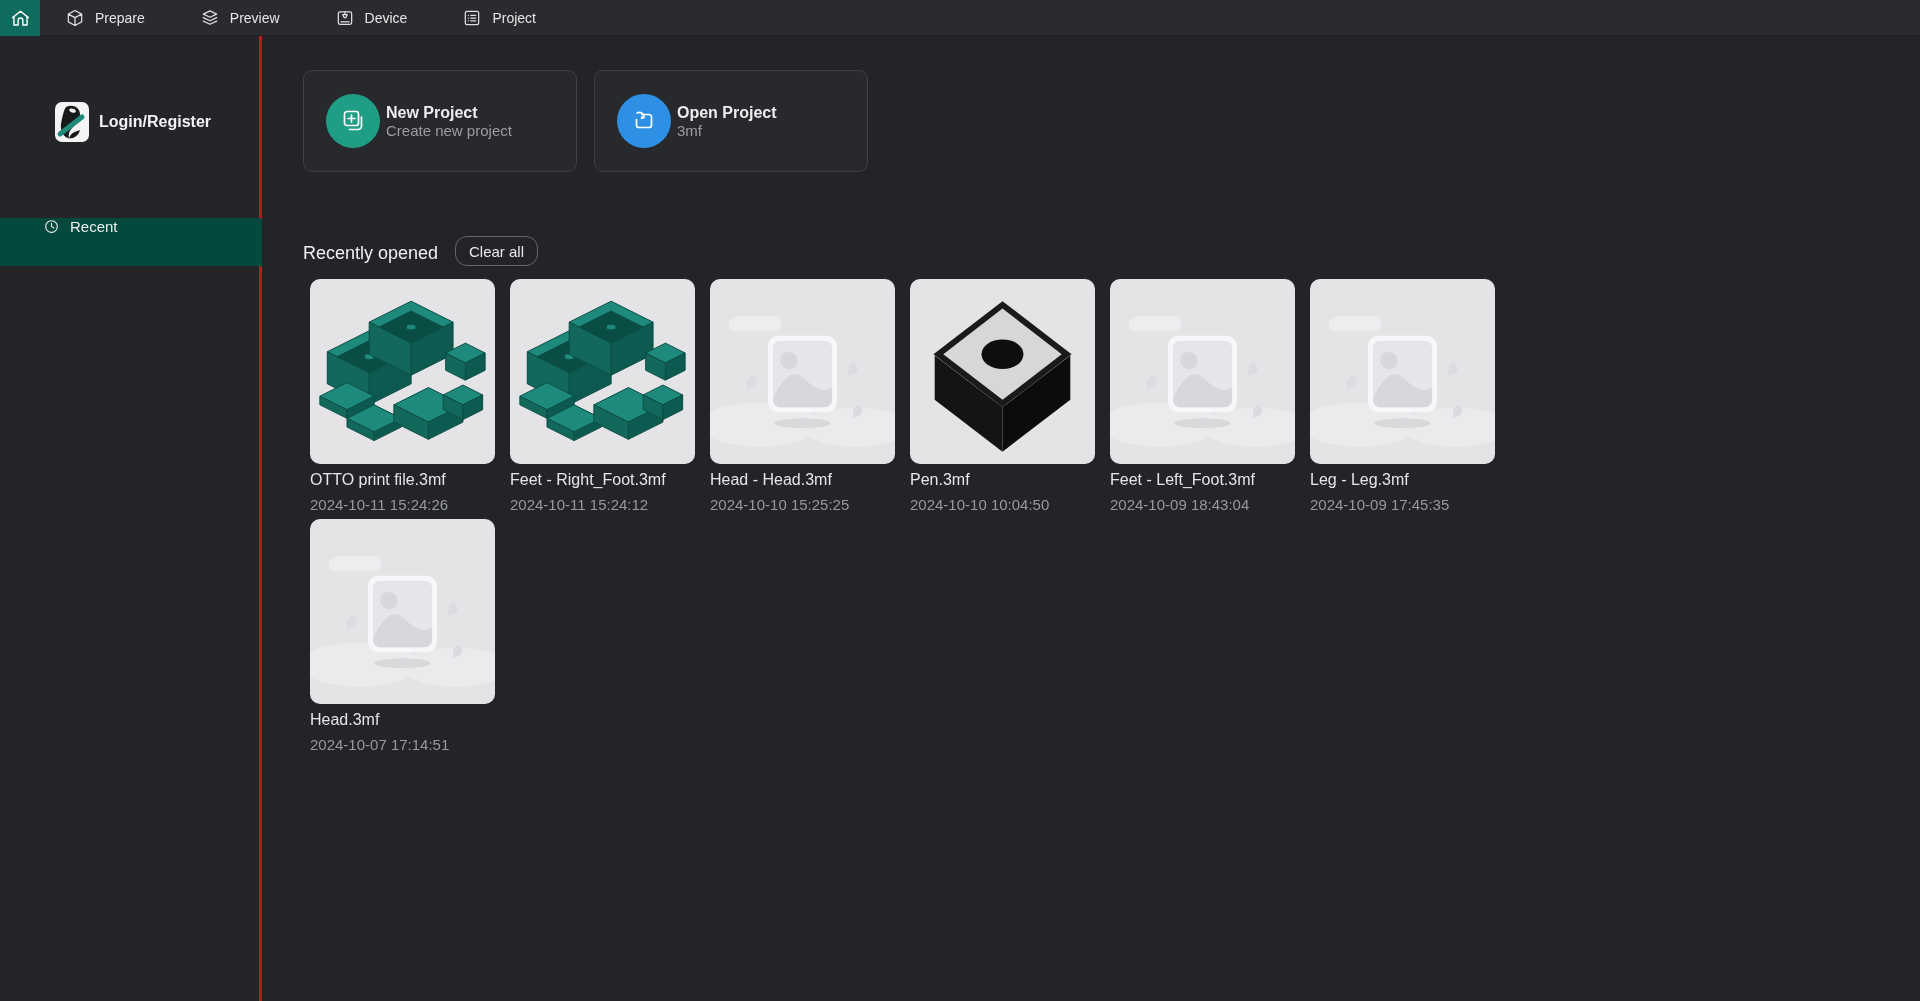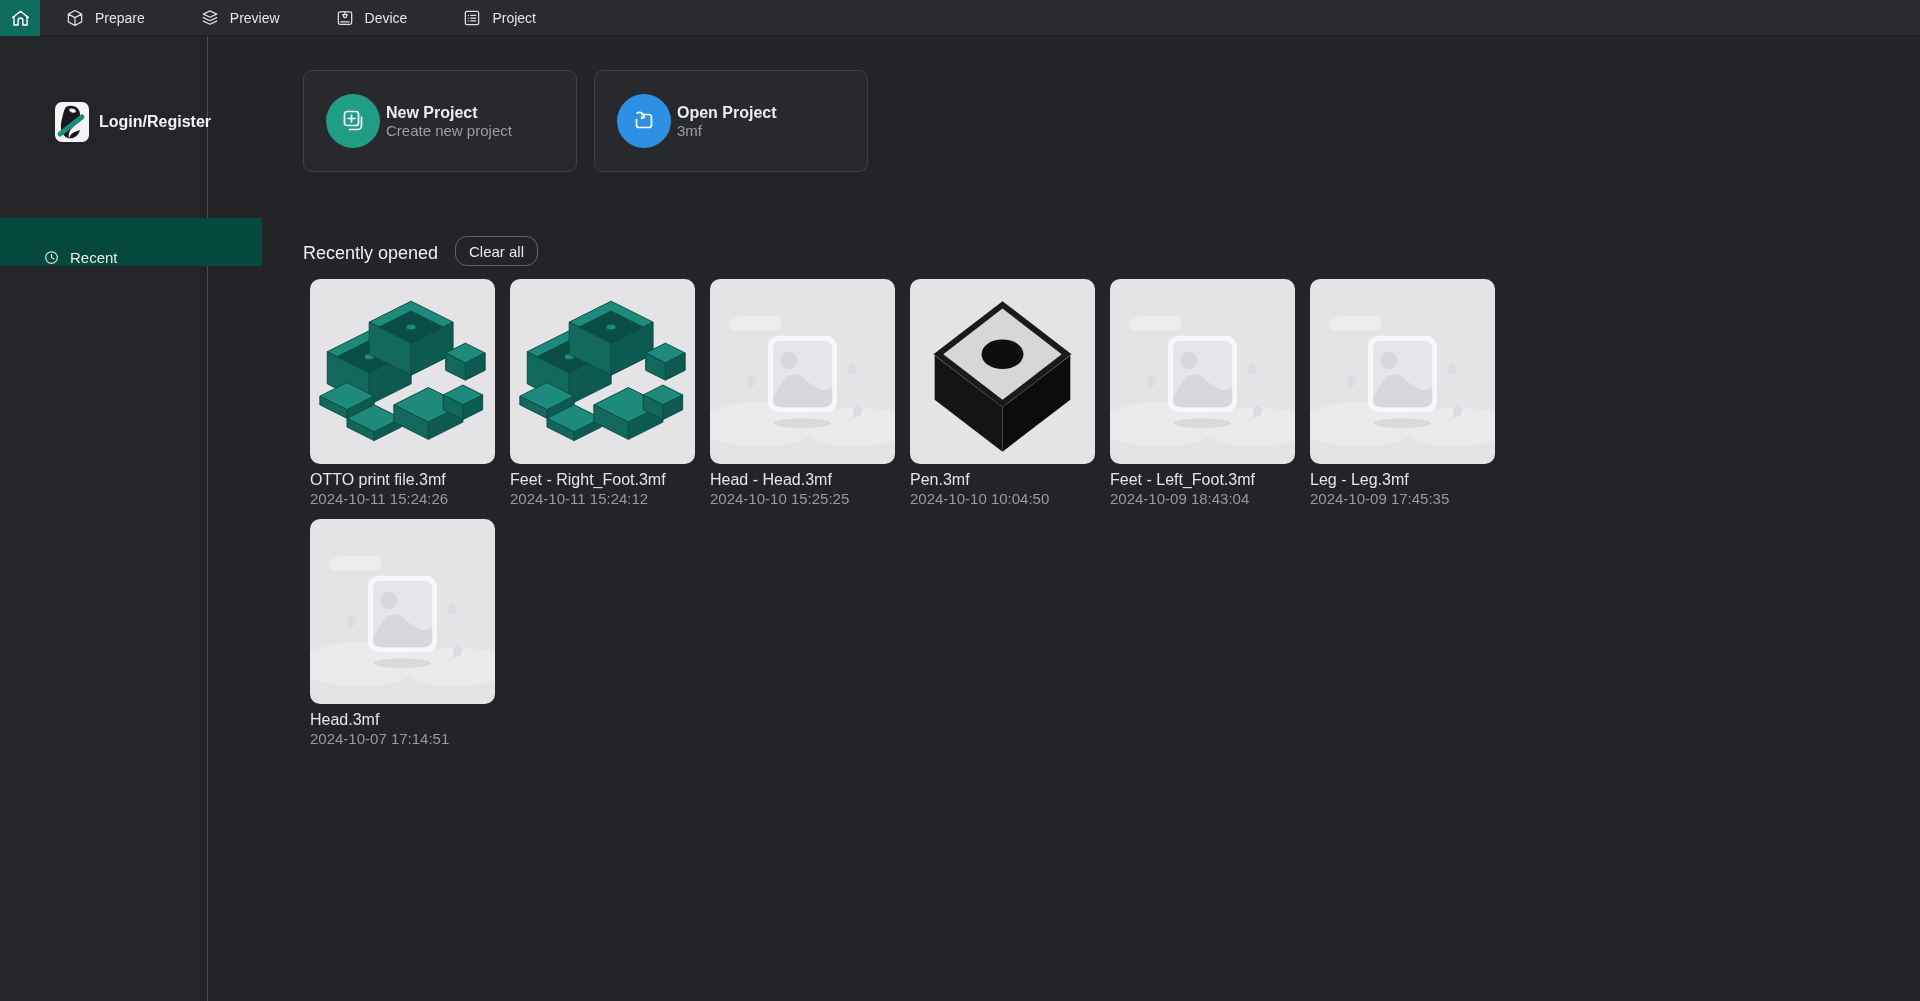--- a/index.html
+++ b/index.html
@@ -17,27 +17,27 @@
   
   .topbar{position:absolute;left:0;top:0;width:1920px;height:36px;background:var(--bg_topbar);
     display:flex;align-items:stretch;border-bottom:1px solid #1d1e21;z-index:5}
   .home-btn{width:40px;height:36px;background:var(--accent_home);display:flex;align-items:center;justify-content:center;cursor:pointer}
   .home-btn svg{width:21px;height:21px;stroke:#fff}
   .tab{display:flex;align-items:center;gap:10px;margin-left:25px;margin-right:30px;cursor:pointer}
   .tab svg{width:20px;height:20px;stroke:#dedfe0}
   .tab .tab-label{font-size:14px;color:#e5e5e5}
 
   
-  .sidebar{position:absolute;left:0;top:36px;width:208px;height:965px;background:var(--bg_sidebar);
-    border-right:1px solid #b91c1c}
+  .sidebar{position:absolute;left:0;top:36px;width:262px;height:965px;background:var(--bg_sidebar);
+    border-right:3px solid #b91c1c}
   .login-row{position:absolute;left:55px;top:66px;display:flex;align-items:center;gap:10px;cursor:pointer}
   .login-row svg{width:34px;height:40px}
   .login-label{font-size:16px;font-weight:bold;color:#f2f3f4}
   .side-item{position:absolute;left:0;top:182px;width:262px;height:48px;background:var(--accent_recent);
-    display:flex;align-items:flex-end;padding-left:43px;gap:10px;cursor:pointer}
+    display:flex;align-items:flex-start;padding-left:43px;gap:10px;cursor:pointer}
   .side-item svg{width:17px;height:17px;stroke:#e9eaeb}
   .side-item .side-label{font-size:15px;color:#eceded}
 
   
   .main{position:absolute;left:263px;top:36px;width:1657px;height:965px}
 
   .action-card{position:absolute;top:34px;width:274px;height:102px;background:var(--card_bg);
     border:1px solid var(--card_border);border-radius:9px;display:flex;align-items:center;
     padding-left:22px;gap:6px;cursor:pointer}
   .action-card.new{left:40px}
@@ -53,21 +53,21 @@
   .clear-btn{position:absolute;left:192px;top:200px;height:30px;padding:0 13px;background:transparent;
     border:1px solid #64666c;border-radius:12px;color:#e9eaeb;font-size:15px;
     font-family:"Liberation Sans",sans-serif;cursor:pointer;display:flex;align-items:center}
 
   .file-card{position:absolute;width:169px;cursor:pointer}
   .r0{top:243px}.r1{top:483px}
   .c0{left:47px}.c1{left:247px}.c2{left:447px}.c3{left:647px}.c4{left:847px}.c5{left:1047px}.c6{left:1247px}
   .thumb{width:185px;height:185px;background:var(--thumb_bg);border-radius:10px;overflow:hidden}
   .thumb svg{width:185px;height:185px;display:block}
   .fname{margin-top:7px;font-size:16px;color:#e4e5e7;white-space:nowrap}
-  .fdate{margin-top:1px;font-size:15px;color:var(--txt_dim);white-space:nowrap}
+  .fdate{margin-top:7px;font-size:15px;color:var(--txt_dim);white-space:nowrap}
 </style>
 </head>
 <body>
 
 <svg class="defs" xmlns="http://www.w3.org/2000/svg">
   <defs>
     <symbol id="i-home" viewBox="0 0 24 24" fill="none" stroke-width="1.6" stroke-linecap="round" stroke-linejoin="round">
       <path d="M4.5 10.2 V19.5 H9.3 V14.2 a2.7 2.7 0 0 1 5.4 0 V19.5 H19.5 V10.2 M3 11 L12 3.8 L21 11"></path>
     </symbol>
     <symbol id="i-box" viewBox="0 0 24 24" fill="none" stroke-width="1.5" stroke-linejoin="round">

